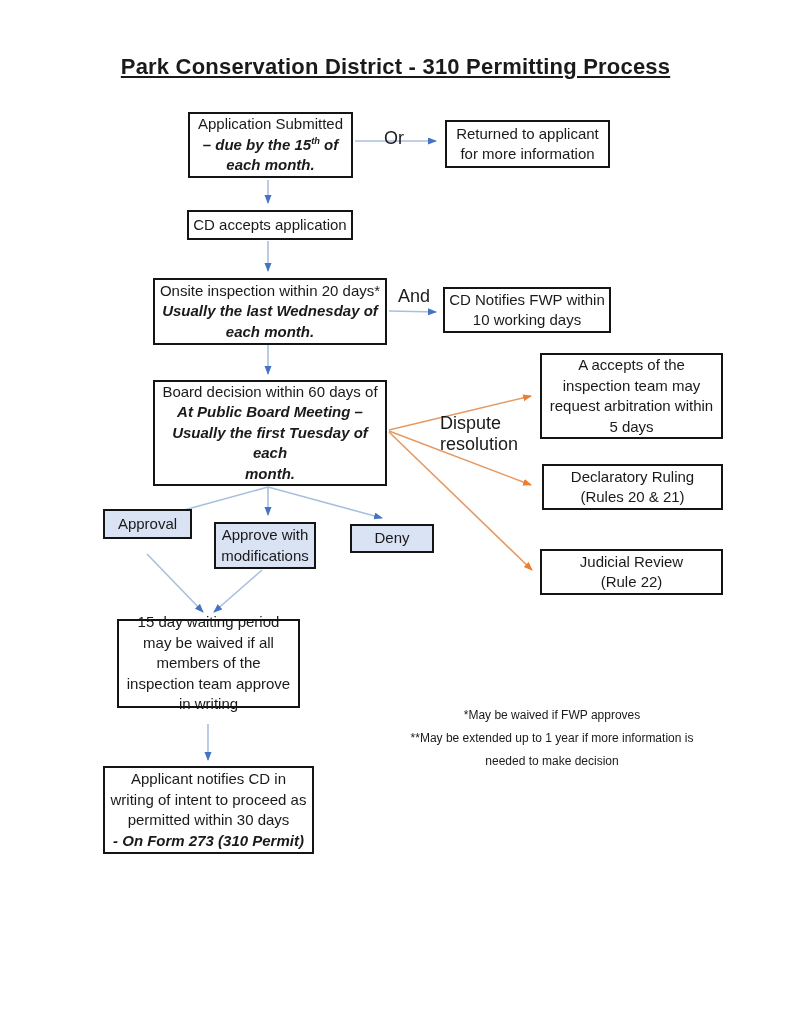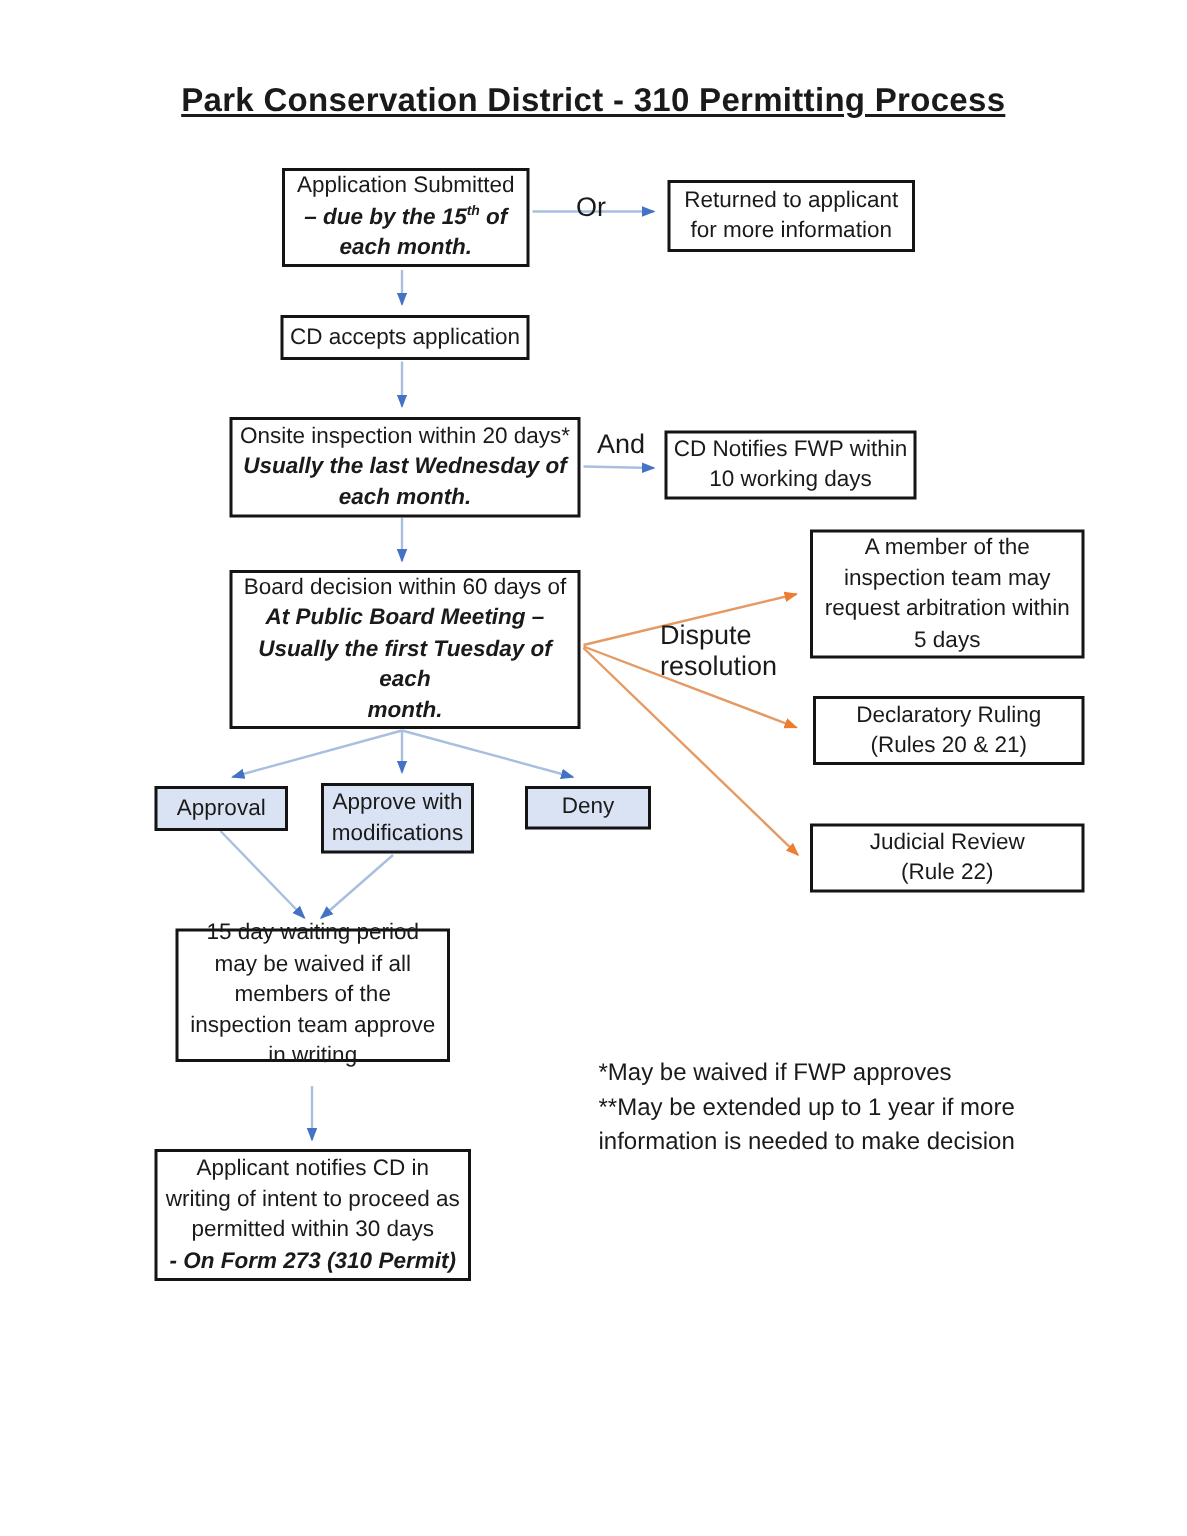--- a/index.html
+++ b/index.html
@@ -43,22 +43,22 @@
   .lbl{
     position:absolute;
     font-size:18px;
     line-height:21px;
     z-index:2;
     white-space:nowrap;
   }
   .footnotes{
     position:absolute;
     left:399px;top:704px;width:306px;
-    font-size:16px;line-height:23px;
-    text-align:left;
+    font-size:12px;line-height:23px;
+    text-align:center;
     z-index:2;
   }
   sup{font-size:0.62em;line-height:0;}
   #arrows{
     position:absolute;left:0;top:0;width:791px;height:1024px;
     z-index:1;
   }
 </style>
 </head>
 <body>
@@ -130,37 +130,37 @@
   <div class="bi">Usually the first Tuesday of each</div>
   <div class="bi">month.</div>
 </div>
 
 <div class="lbl" style="left:440px;top:413px;">
   <div>Dispute</div>
   <div>resolution</div>
 </div>
 
 <div class="box thin" style="left:540px;top:353px;width:183px;height:86px">
-  <div>A member of the</div>
+  <div>A accepts of the</div>
   <div>inspection team may</div>
   <div>request arbitration within</div>
   <div>5 days</div>
 </div>
 
 <div class="box thin" style="left:542px;top:464px;width:181px;height:46px">
   <div>Declaratory Ruling</div>
   <div>(Rules 20 &amp; 21)</div>
 </div>
 
 <div class="box thin" style="left:540px;top:549px;width:183px;height:46px">
   <div>Judicial Review</div>
   <div>(Rule 22)</div>
 </div>
 
-<div class="box fill" style="left:103px;top:524px;width:89px;height:30px">
+<div class="box fill" style="left:103px;top:509px;width:89px;height:30px">
   <div>Approval</div>
 </div>
 
 <div class="box fill" style="left:214px;top:522px;width:102px;height:47px">
   <div>Approve with</div>
   <div>modifications</div>
 </div>
 
 <div class="box fill" style="left:350px;top:524px;width:84px;height:29px">
   <div>Deny</div>

